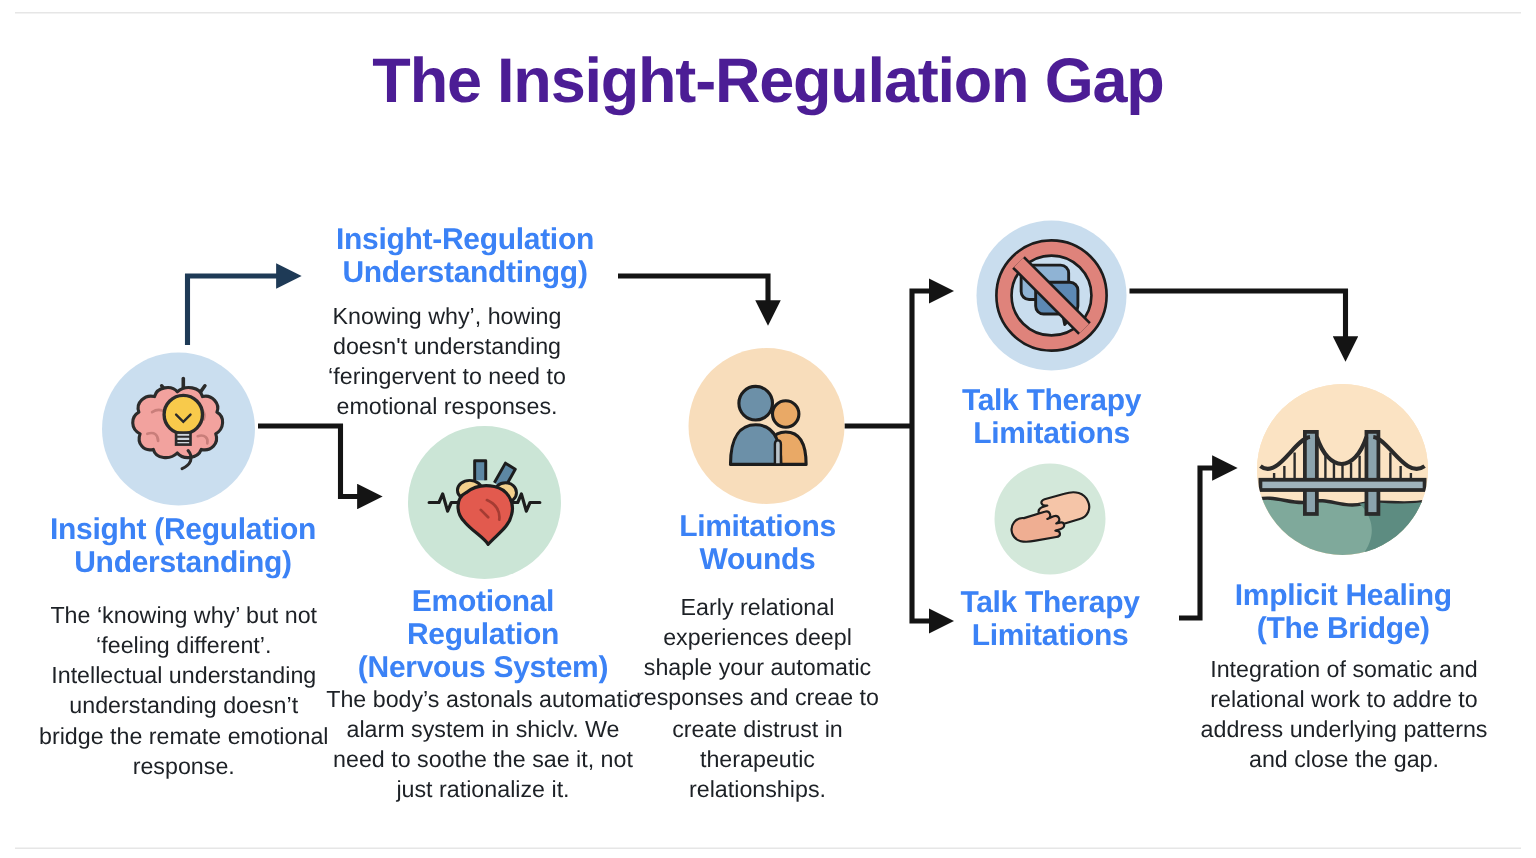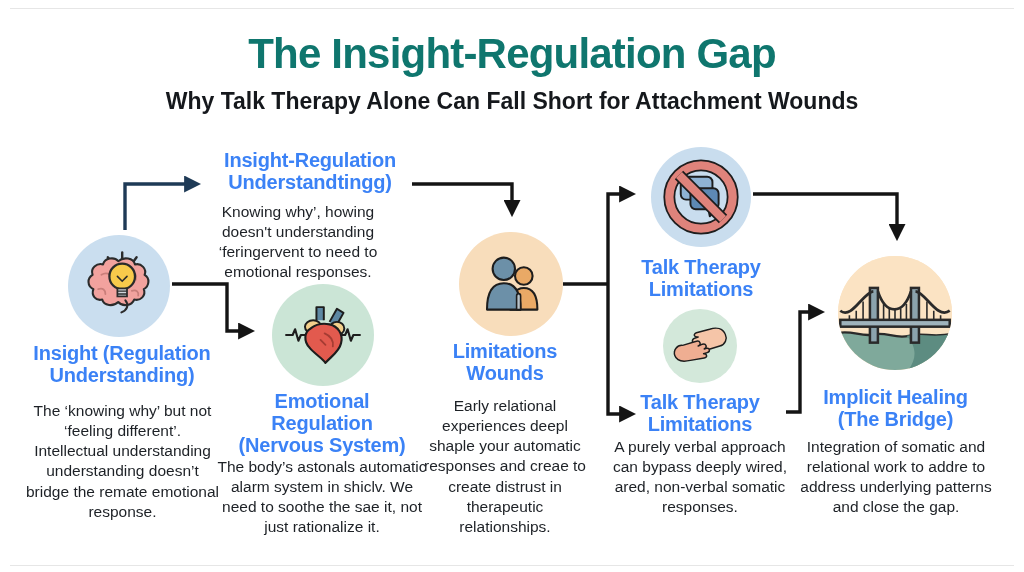--- a/index.html
+++ b/index.html
@@ -3,21 +3,21 @@
 <meta charset="utf-8">
 <style>
   html,body{margin:0;padding:0;}
   .canvas{
     position:relative;width:1024px;height:572px;background:#ffffff;overflow:hidden;
     font-family:"Liberation Sans","DejaVu Sans",sans-serif;color:#15181c;
   }
   .edge-line{position:absolute;left:10px;right:10px;height:1px;background:#e6e6e6;}
   .title{
     position:absolute;left:0;right:0;top:30px;text-align:center;
-    font-size:42px;font-weight:800;letter-spacing:-0.8px;color:#0f766e;
+    font-size:42px;font-weight:800;letter-spacing:-0.8px;color:#4c1d95;
   }
   .subtitle{
     position:absolute;left:0;right:0;top:88px;text-align:center;
     font-size:23px;font-weight:600;color:#15181c;
   }
   .node-circle{
     position:absolute;border-radius:50%;
     display:flex;align-items:center;justify-content:center;
   }
   .node-heading{
@@ -55,21 +55,20 @@
 </style>
 </head>
 <body>
 
 <div class="canvas">
 
   <div class="edge-line" style="top:8px"></div>
   <div class="edge-line" style="top:565px"></div>
 
   <div class="title">The Insight-Regulation Gap</div>
-  <div class="subtitle">Why Talk Therapy Alone Can Fall Short for Attachment Wounds</div>
 
   <svg class="connector-layer" width="1024" height="572" viewBox="0 0 1024 572">
     <defs>
       <marker id="ah-black" viewBox="0 0 10 10" refX="7" refY="5" markerWidth="5" markerHeight="5" orient="auto-start-reverse">
         <path d="M0,0 L10,5 L0,10 z" fill="#141414"></path>
       </marker>
       <marker id="ah-navy" viewBox="0 0 10 10" refX="7" refY="5" markerWidth="5" markerHeight="5" orient="auto-start-reverse">
         <path d="M0,0 L10,5 L0,10 z" fill="#1e3a56"></path>
       </marker>
     </defs>
@@ -158,21 +157,20 @@
   </div>
   <div class="node-heading h-talkblock">Talk Therapy Limitations</div>
 
   <div class="node-circle c-hands">
     <svg class="icon-svg" width="60" height="60" viewBox="0 0 100 100">
       <path d="M92,30 C96,38 92,48 83,50 L60,57 C54,59 51,52 57,49 L50,52 C44,55 40,48 46,44 L42,45 C37,46 35,40 41,37 L47,35 C40,36 38,30 44,28 L66,22 C78,18 88,21 92,30 Z" fill="#f5c5a8" stroke="#1d1d1d" stroke-width="2.4" stroke-linejoin="round"></path>
       <path d="M8,66 C5,57 12,48 21,49 L44,42 C50,40 53,48 47,50 L54,47 C60,45 63,52 57,55 L61,54 C66,53 68,59 62,61 L56,63 C62,63 63,69 57,70 L34,74 C20,77 11,75 8,66 Z" fill="#efae92" stroke="#1d1d1d" stroke-width="2.4" stroke-linejoin="round"></path>
     </svg>
   </div>
   <div class="node-heading h-hands">Talk Therapy Limitations</div>
-  <div class="node-body b-hands">A purely verbal approach can bypass deeply wired, ared, non-verbal somatic responses.</div>
 
   <div class="node-circle c-bridge">
     <svg class="icon-svg" width="114" height="114" viewBox="0 0 100 100">
       <defs>
           <clipPath id="bridge-clip">
             <circle cx="50" cy="50" r="50"></circle>
           </clipPath>
         </defs>
       <g clip-path="url(#bridge-clip)">
         <rect width="100" height="100" fill="#fbe3c3"></rect>

